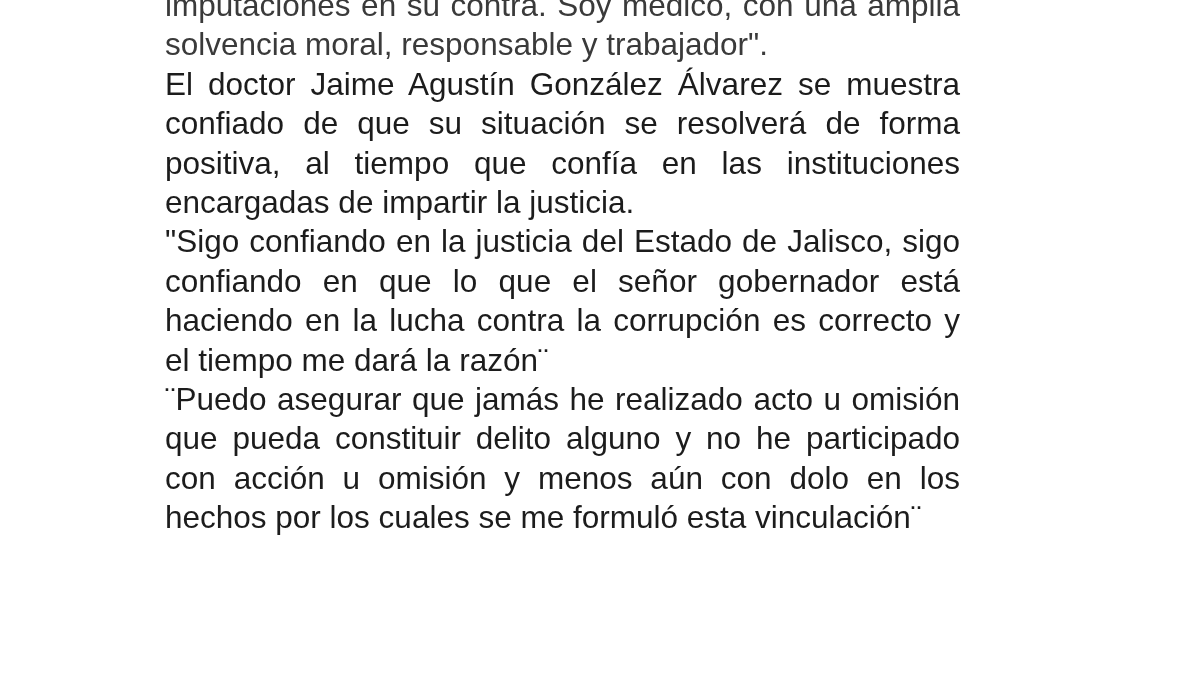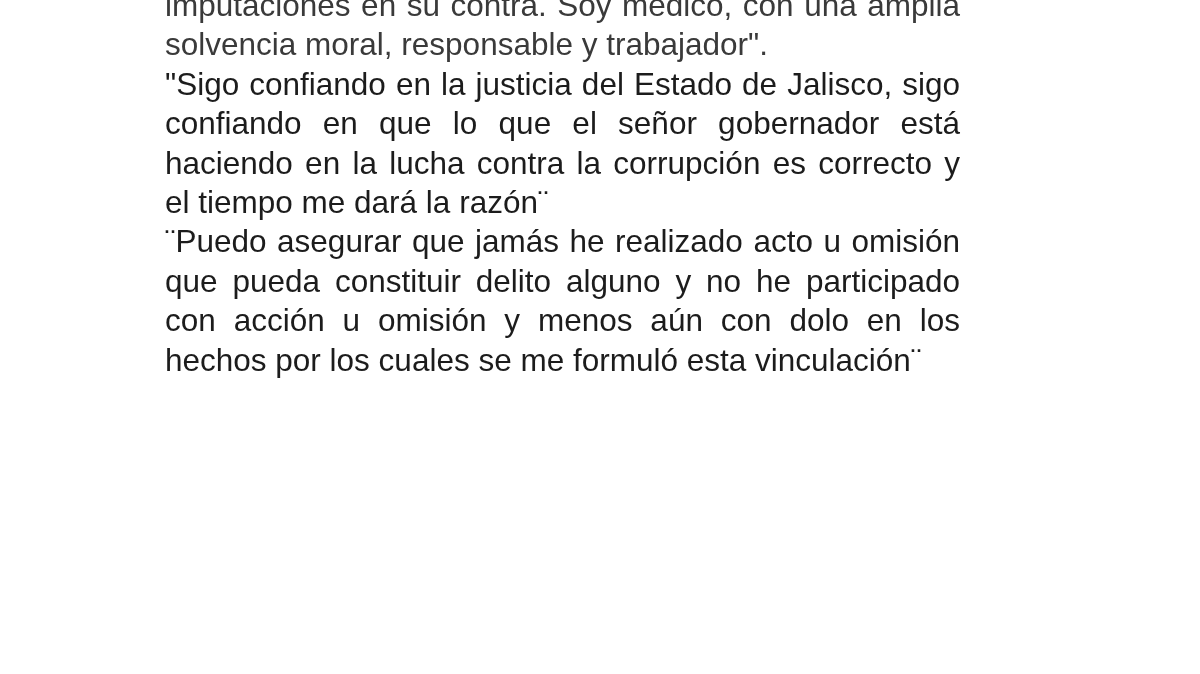--- a/index.html
+++ b/index.html
@@ -37,16 +37,17 @@
   .clip-top {
     color: #3a3a3a;
   }
 </style>
 </head>
 <body>
 
 <div id="page">
   <div class="doc-body">
     <p class="para clip-top">imputaciones en su contra. Soy médico, con una amplia solvencia moral, responsable y trabajador".</p>
+    <p class="para">El doctor  Jaime Agustín González Álvarez se muestra confiado de que su situación se resolverá de forma positiva, al tiempo que confía en las instituciones encargadas de impartir la justicia.</p>
     <p class="para">"Sigo confiando en la justicia del Estado de Jalisco, sigo confiando en que lo que el señor gobernador está haciendo en la lucha contra la corrupción es correcto y el tiempo me dará la razón¨</p>
     <p class="para">¨Puedo asegurar que jamás he realizado acto u omisión que pueda constituir delito alguno  y no he participado con acción u omisión  y menos aún con dolo en los hechos por los cuales se me formuló esta vinculación¨</p>
   </div>
 </div>
 
 </body></html>

